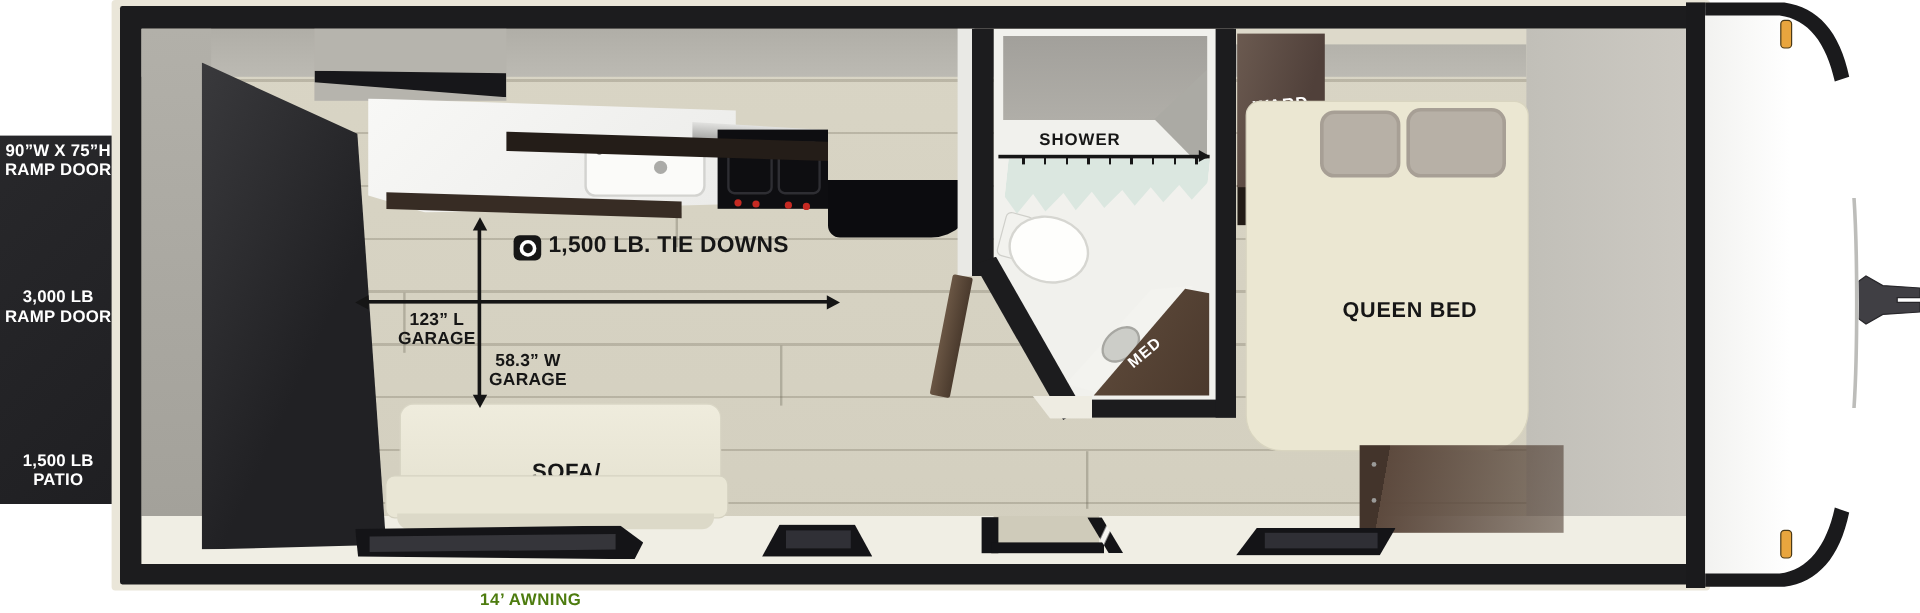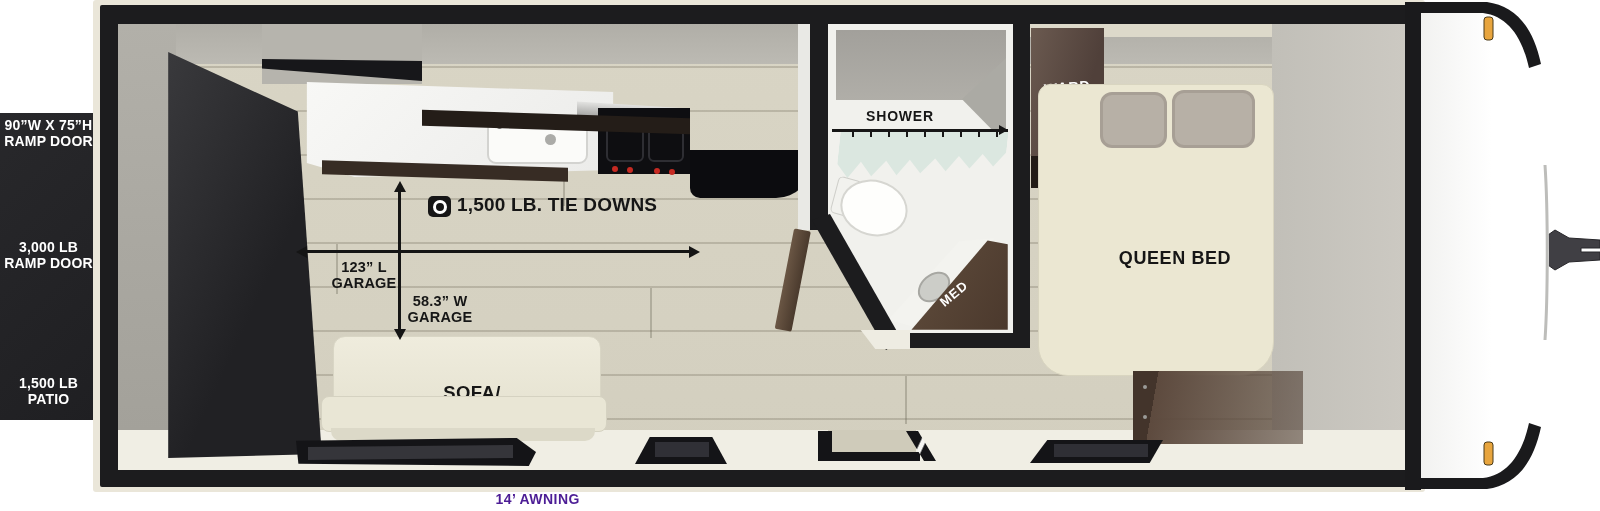--- a/index.html
+++ b/index.html
@@ -107,21 +107,21 @@
   .w1 .pane{position:absolute;left:12px;top:8px;width:205px;height:13px;background:#35353a;transform:skewY(-.6deg);}
   .w2{left:635px;top:437px;width:92px;height:27px;background:#141417;clip-path:polygon(16% 0,84% 0,100% 100%,0 100%);}
   .w2 .pane{position:absolute;left:20px;top:5px;width:54px;height:15px;background:#303036;}
   .w3{left:1030px;top:440px;width:133px;height:23px;background:#141417;clip-path:polygon(13% 0,100% 0,90% 100%,0 100%);}
   .w3 .pane{position:absolute;left:24px;top:4px;width:94px;height:13px;background:#2f2f35;}
   .doorfloor{left:828px;top:430px;width:88px;height:24px;background:#cfcbba;}
   .dpostL{left:818px;top:431px;width:14px;height:30px;background:#141417;}
   .dbar{left:826px;top:452px;width:94px;height:9px;background:#141417;}
   .dpostR{left:906px;top:431px;width:30px;height:30px;clip-path:polygon(0 0,40% 0,100% 100%,60% 100%);
           background:linear-gradient(115deg,#141417 42%,#f5f5f2 46% 54%,#141417 58%);}
-  .awnlbl{left:400px;top:492px;width:180px;text-align:right;color:#4c1d95;font-size:14px;letter-spacing:.5px;}
+  .awnlbl{left:400px;top:492px;width:180px;text-align:left;color:#4d7c0f;font-size:14px;letter-spacing:.5px;}
   .capsvg{left:1395px;top:0;width:205px;height:511px;}
 </style>
 </head>
 <body>
 
 <div class="stage">
 
   <div class="abs lpanel">
     <div class="lbl" style="left:0;top:5px;width:97px;">
       <div>90”W X 75”H</div>

